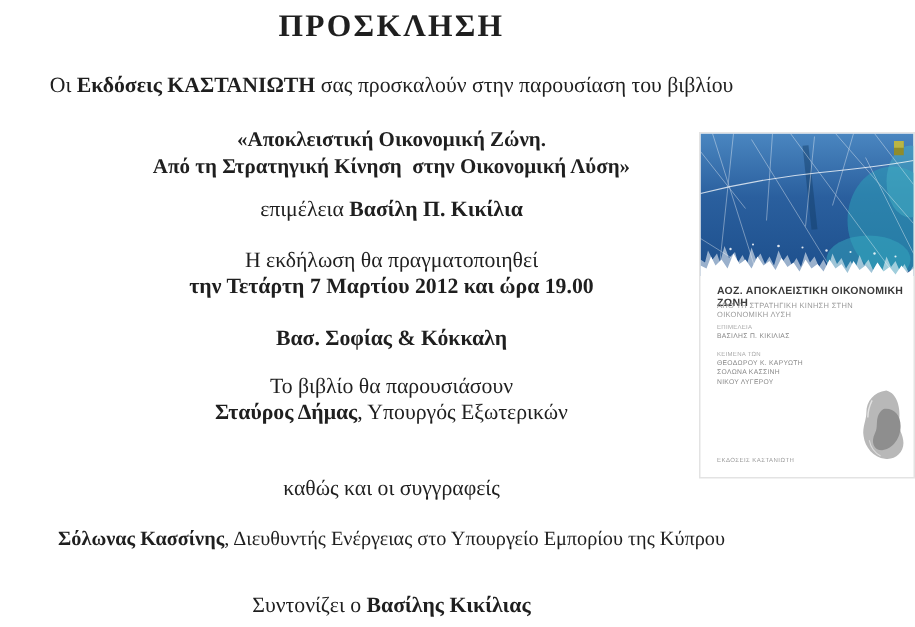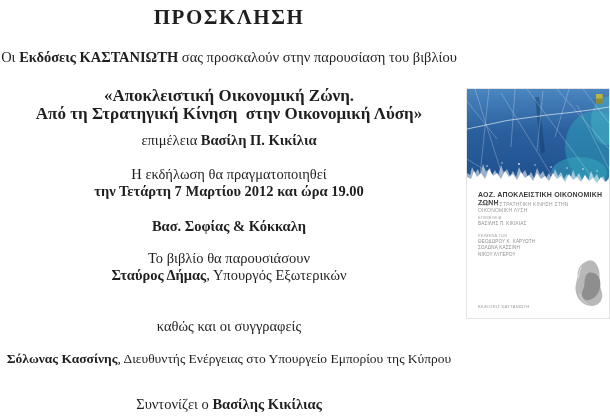--- a/index.html
+++ b/index.html
@@ -1,23 +1,23 @@
 <!DOCTYPE html>
 <html><head>
 <meta charset="utf-8">
 <style>
   html,body{margin:0;padding:0;background:#ffffff;}
   .page{position:relative;width:610px;height:418px;background:#ffffff;overflow:hidden;
         font-family:"Liberation Serif","DejaVu Serif",serif;color:#1f1f1f;}
   .col{position:absolute;left:0;top:0;width:458px;height:418px;}
   .line{position:absolute;left:0;width:458px;text-align:center;white-space:pre;
-        font-size:14.5px;line-height:1.15;}
+        font-size:14.5px;line-height:1.15;padding-left:32px;}
   .line b{font-weight:bold;}
   .title{font-size:21px;font-weight:bold;letter-spacing:1.5px;}
-  .booktitle{font-size:17px;font-weight:bold;}
+  .booktitle{font-size:14px;font-weight:bold;}
   .boldline{font-weight:bold;text-align:center;}
   .tight{font-size:13.5px;}
   
   .cover{position:absolute;left:466px;top:88px;width:144px;height:231px;background:#ffffff;
          border:1px solid #e3e3e3;box-sizing:border-box;
          font-family:"Liberation Sans","DejaVu Sans",sans-serif;}
   .cover-art{position:absolute;left:0;top:0;width:142px;height:95px;display:block;}
   .cover-title{position:absolute;left:11px;top:102px;width:126px;font-size:7px;font-weight:bold;
                color:#3a3a3a;letter-spacing:.2px;line-height:1.15;}
   .cover-subtitle{position:absolute;left:11px;top:112px;width:126px;font-size:5px;color:#9a9a9a;

